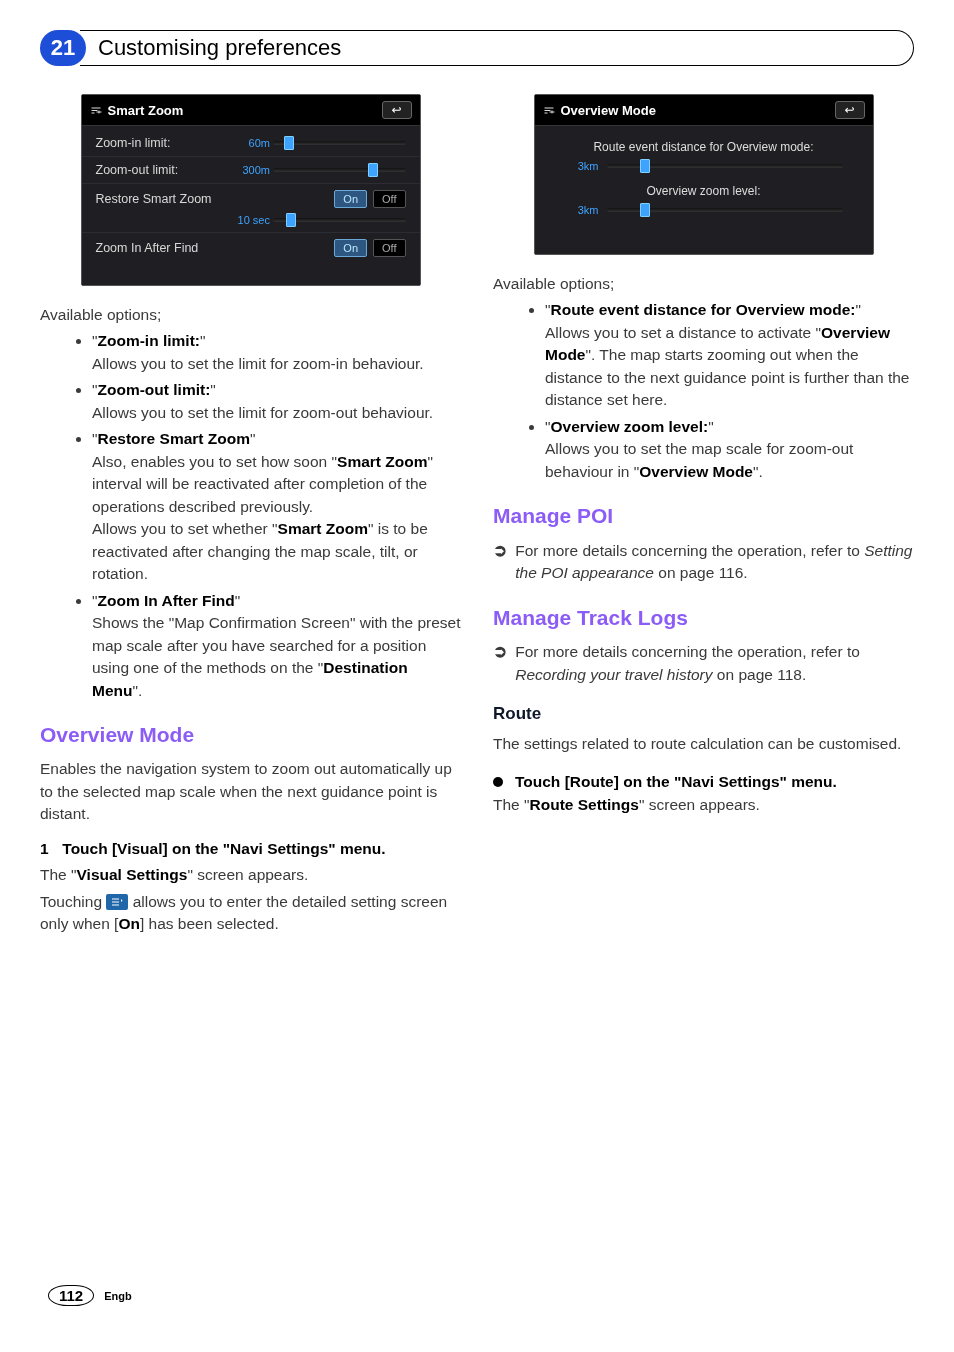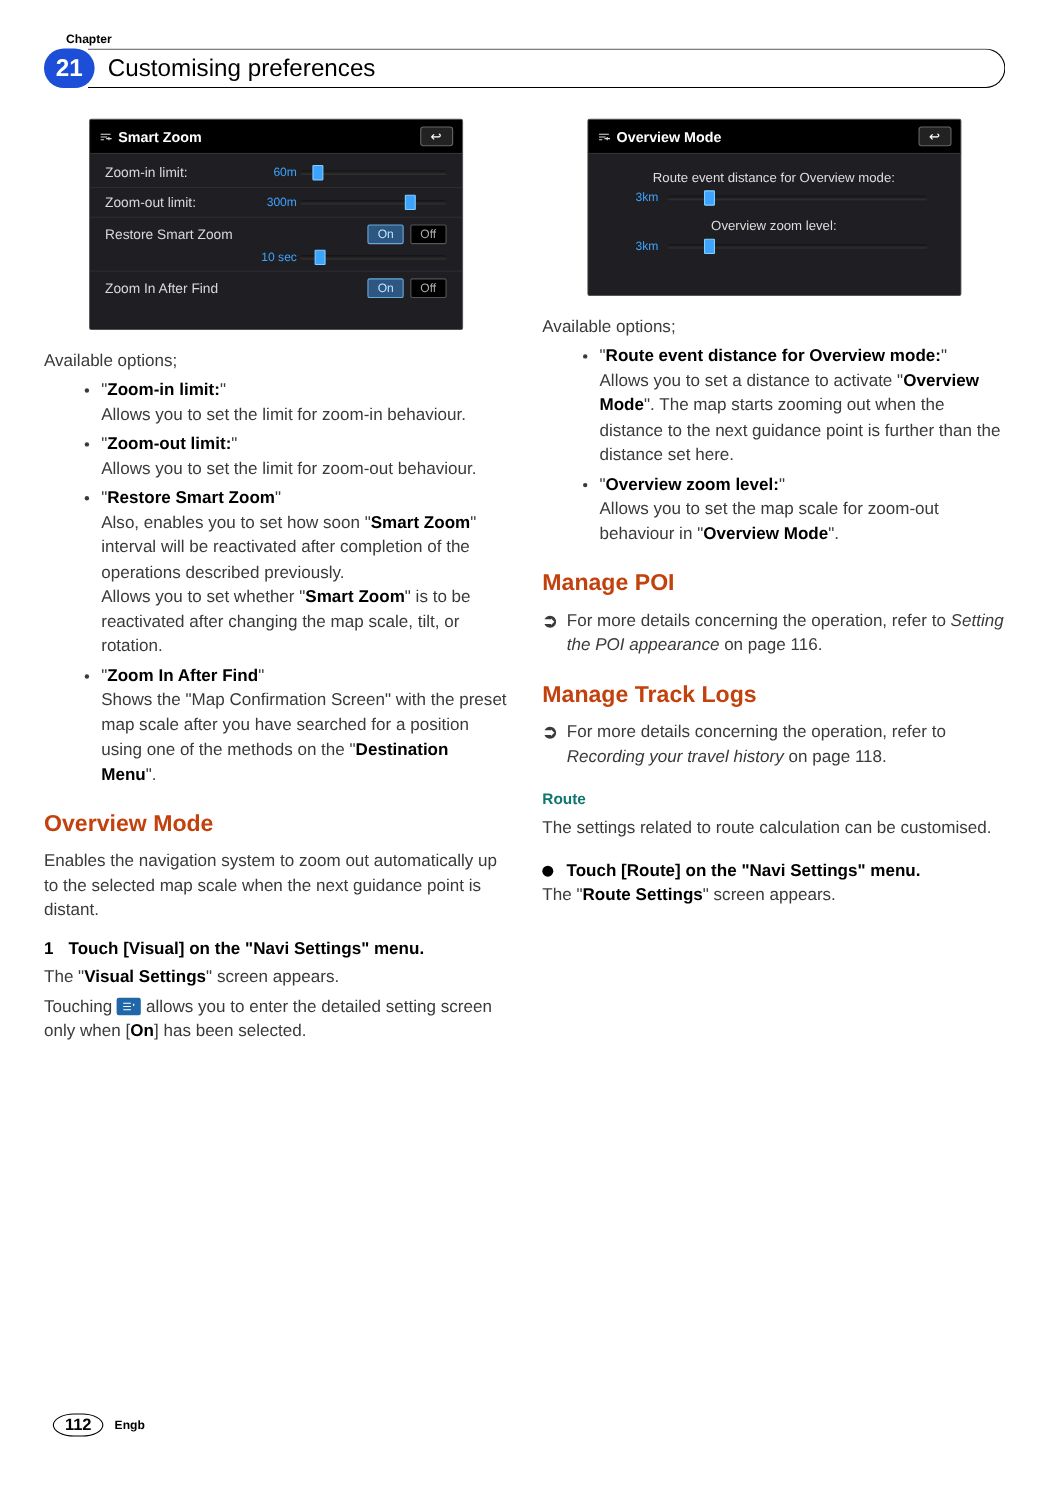--- a/index.html
+++ b/index.html
@@ -129,22 +129,22 @@
 
   
   .body-text { font-size: 15.5px; color: #3a3a3a; line-height: 1.45; }
   .body-text p { margin-bottom: 4px; }
   ul.options { list-style: disc; padding-left: 52px; margin-bottom: 12px; }
   ul.options > li { margin-bottom: 4px; }
   ul.options .item-head { display: inline; }
   .bold { font-weight: bold; color: #000; }
   .desc { display: block; }
 
-  h2.section { font-size: 21px; font-weight: bold; color: #c2410c; margin: 18px 0 8px 0; }
-  h3.subsection { font-size: 14px; font-weight: bold; color: #0f766e; margin: 16px 0 6px 0; }
+  h2.section { font-size: 21px; font-weight: bold; color: #8b5cf6; margin: 18px 0 8px 0; }
+  h3.subsection { font-size: 17px; font-weight: bold; color: #0f172a; margin: 16px 0 6px 0; }
 
   .step-lead .step-num { font-weight: bold; color:#000; display:inline-block; width:18px;}
   .step-lead .step-title { font-weight: bold; color:#000;}
   .step-after { margin-bottom: 14px;}
 
   .bullet-line { display:flex; gap:8px; margin-bottom:8px; }
   .bullet-arrow { font-weight: bold; font-size:17px; line-height: 1.3; }
   .italic { font-style: italic; }
 
   .detail-icon {
@@ -180,21 +180,20 @@
     font-size: 15px;
   }
   .engb { font-size: 11px; font-weight: bold; }
 
   .settings-icon svg { display:block; }
 </style>
 </head>
 <body>
 
 <div class="header-area">
-  <div class="chapter-label">Chapter</div>
   <div class="title-row">
     <div class="chapter-badge">21</div>
     <div class="title-pill">
       <h1>Customising preferences</h1>
     </div>
   </div>
 </div>
 
 <div class="columns">
 

